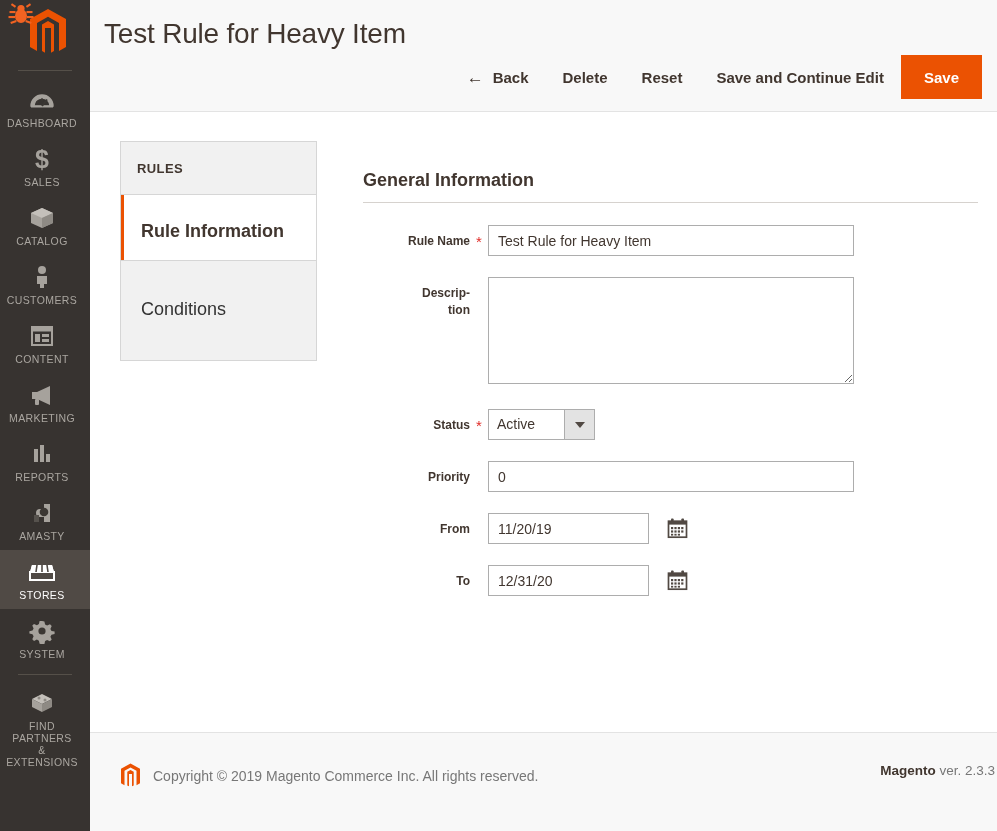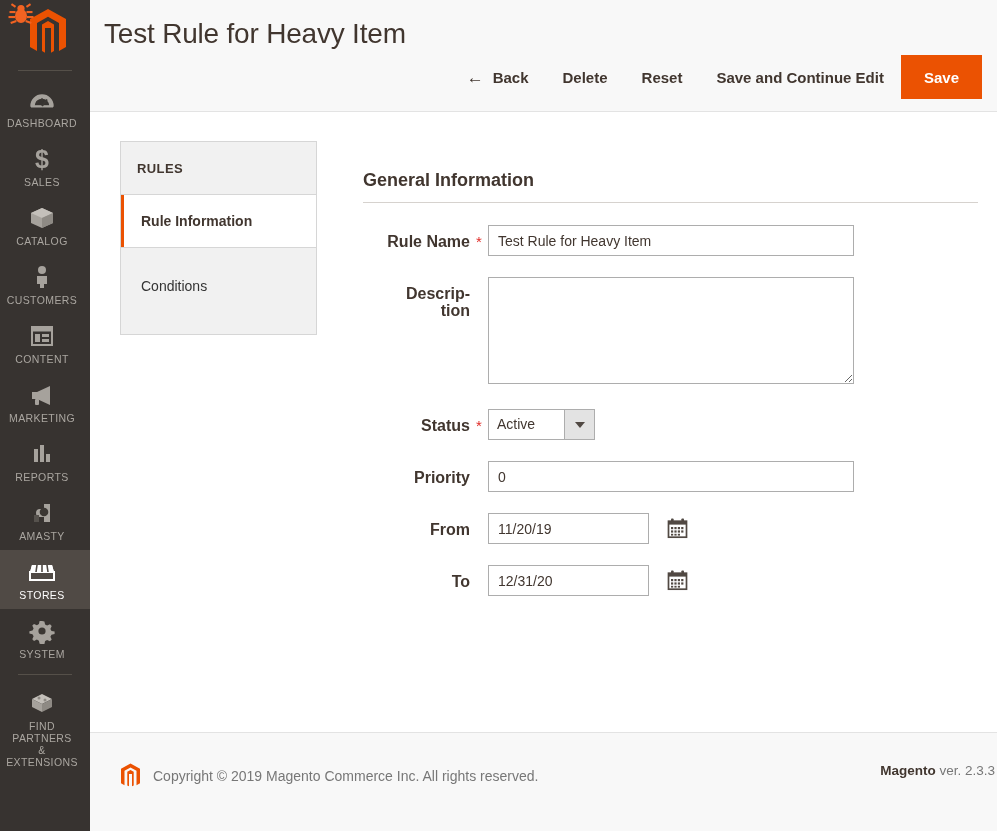--- a/index.html
+++ b/index.html
@@ -152,22 +152,22 @@
     font-size: 13px;
     font-weight: bold;
     color: #41362f;
     letter-spacing: 0.4px;
     text-transform: uppercase;
     border-bottom: 1px solid #d6d6d6;
     background: #f1f1f1;
   }
   .tab-item {
     position: relative;
-    padding: 18px 16px 18px 20px;
-    font-size: 14px;
+    padding: 26px 16px 18px 20px;
+    font-size: 18px;
     color: #333333;
     cursor: pointer;
     background: #f1f1f1;
     border-bottom: 1px solid #d6d6d6;
   }
   .tab-item:last-child { border-bottom: none; padding-bottom: 40px; margin-top: 12px; }
   .tab-item.active {
     background: #ffffff;
     font-weight: bold;
     color: #41362f;
@@ -201,21 +201,21 @@
   .field-row {
     display: flex;
     align-items: flex-start;
     margin-bottom: 21px;
   }
   .field-label {
     width: 107px;
     flex: 0 0 107px;
     text-align: right;
     padding-top: 8px;
-    font-size: 16px;
+    font-size: 12px;
     font-weight: bold;
     color: #41362f;
     line-height: 17px;
     word-break: break-word;
     font-family: "Liberation Sans", sans-serif;
   }
   .req-star {
     width: 18px;
     flex: 0 0 18px;
     text-align: center;

